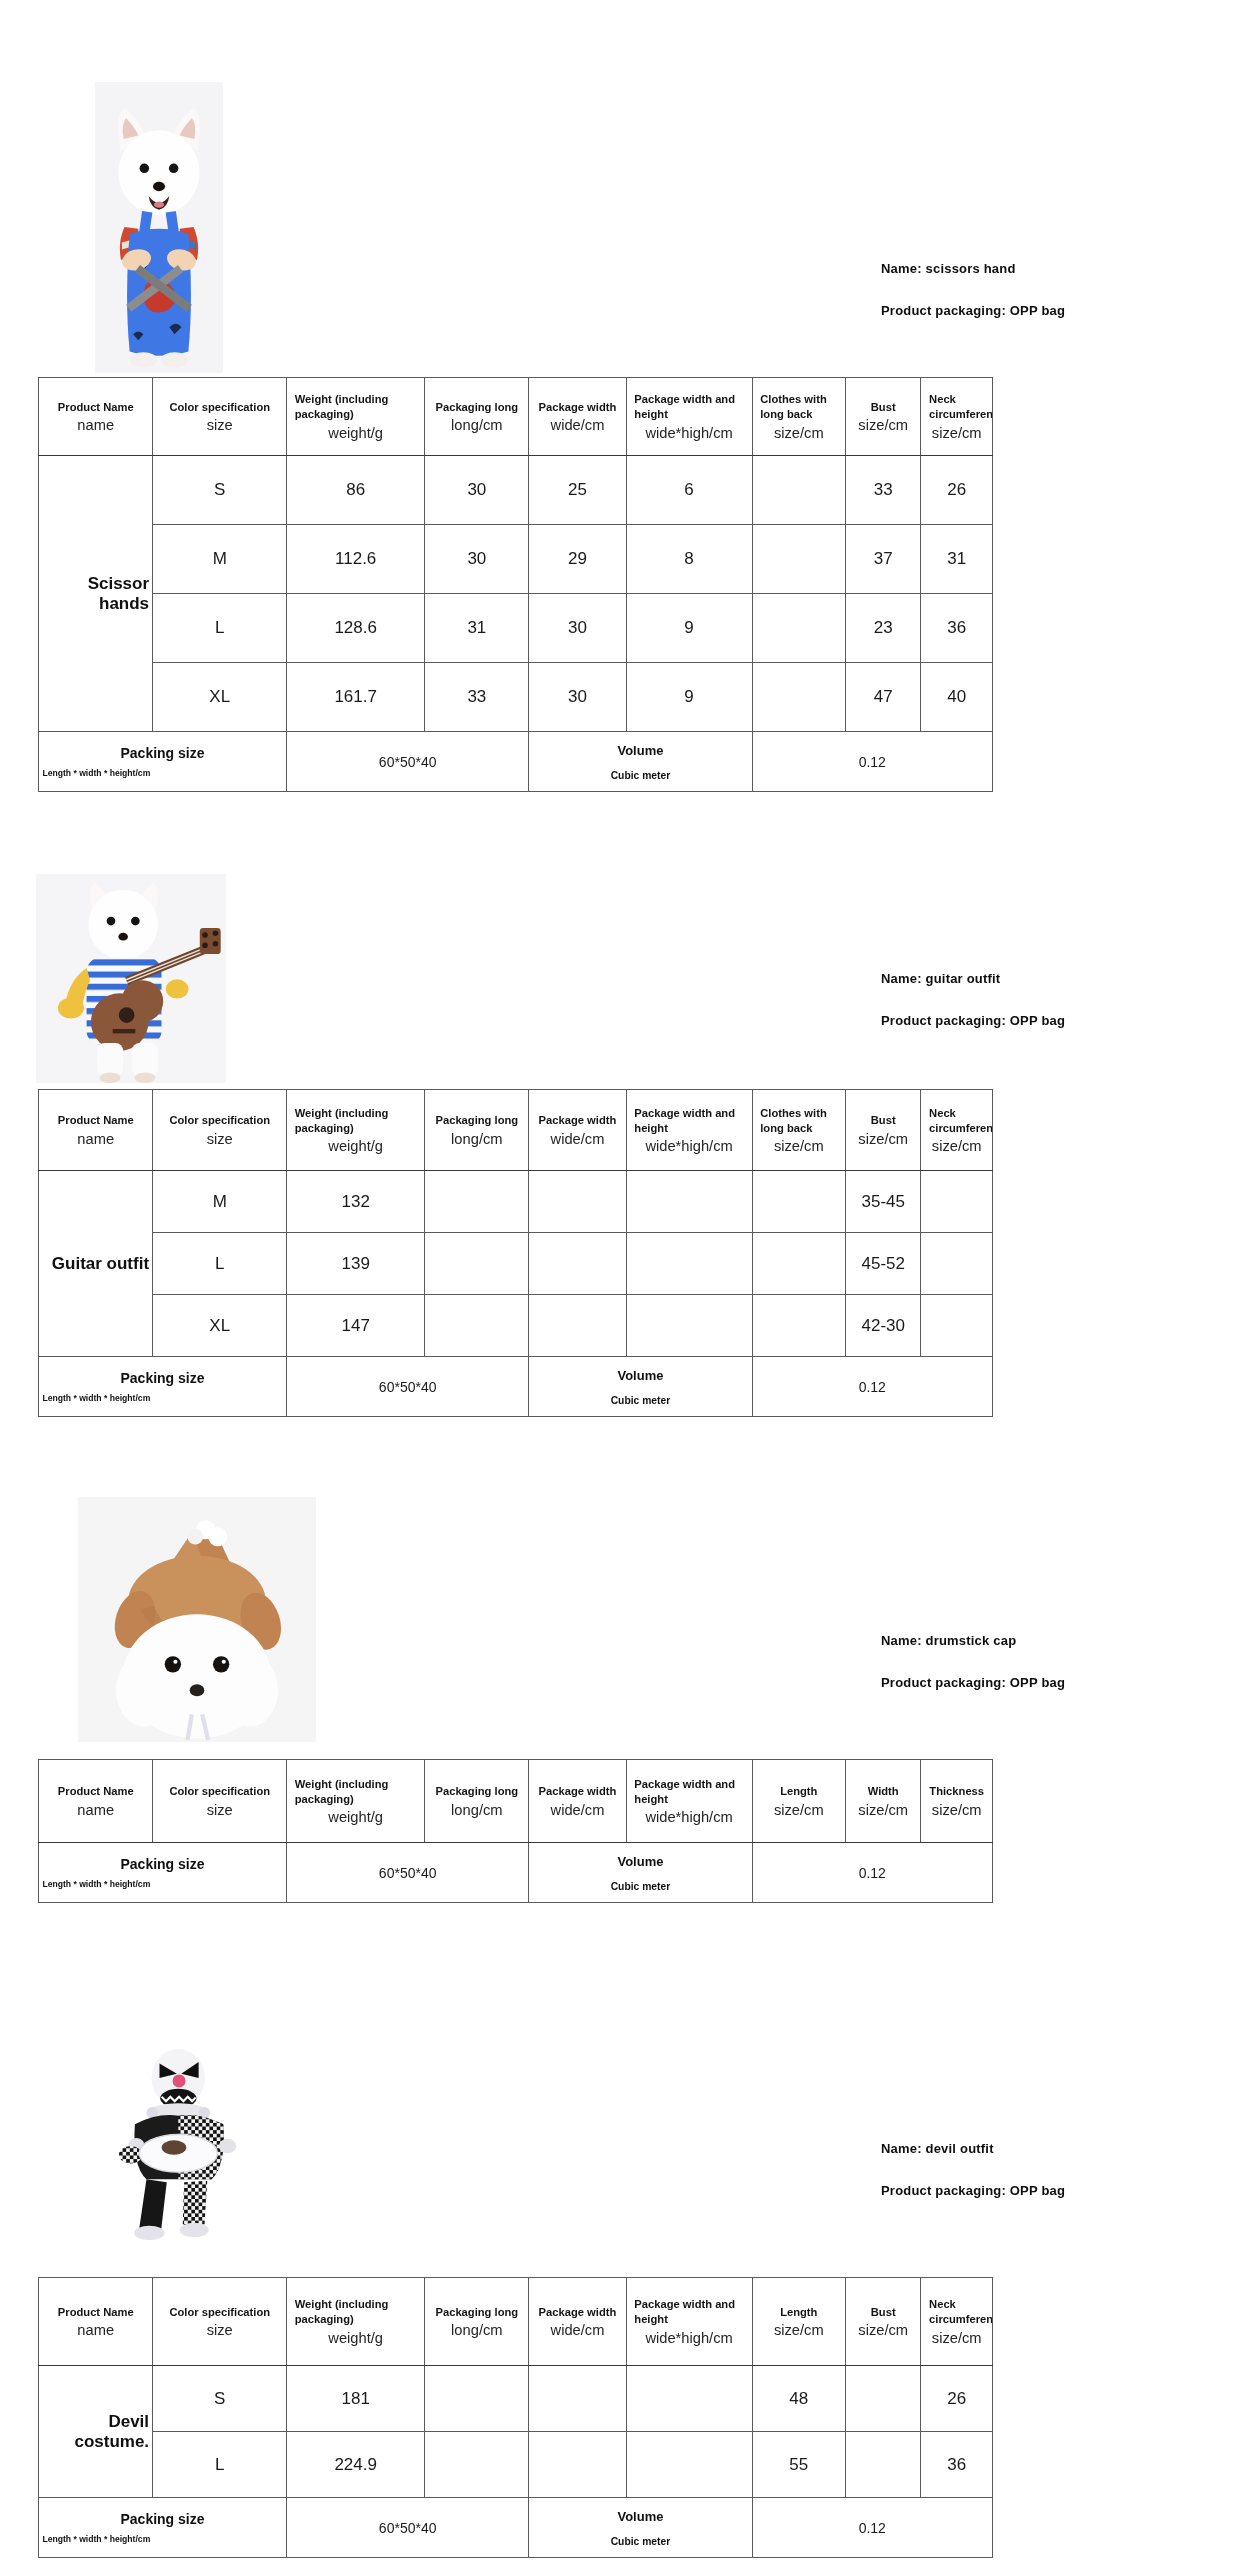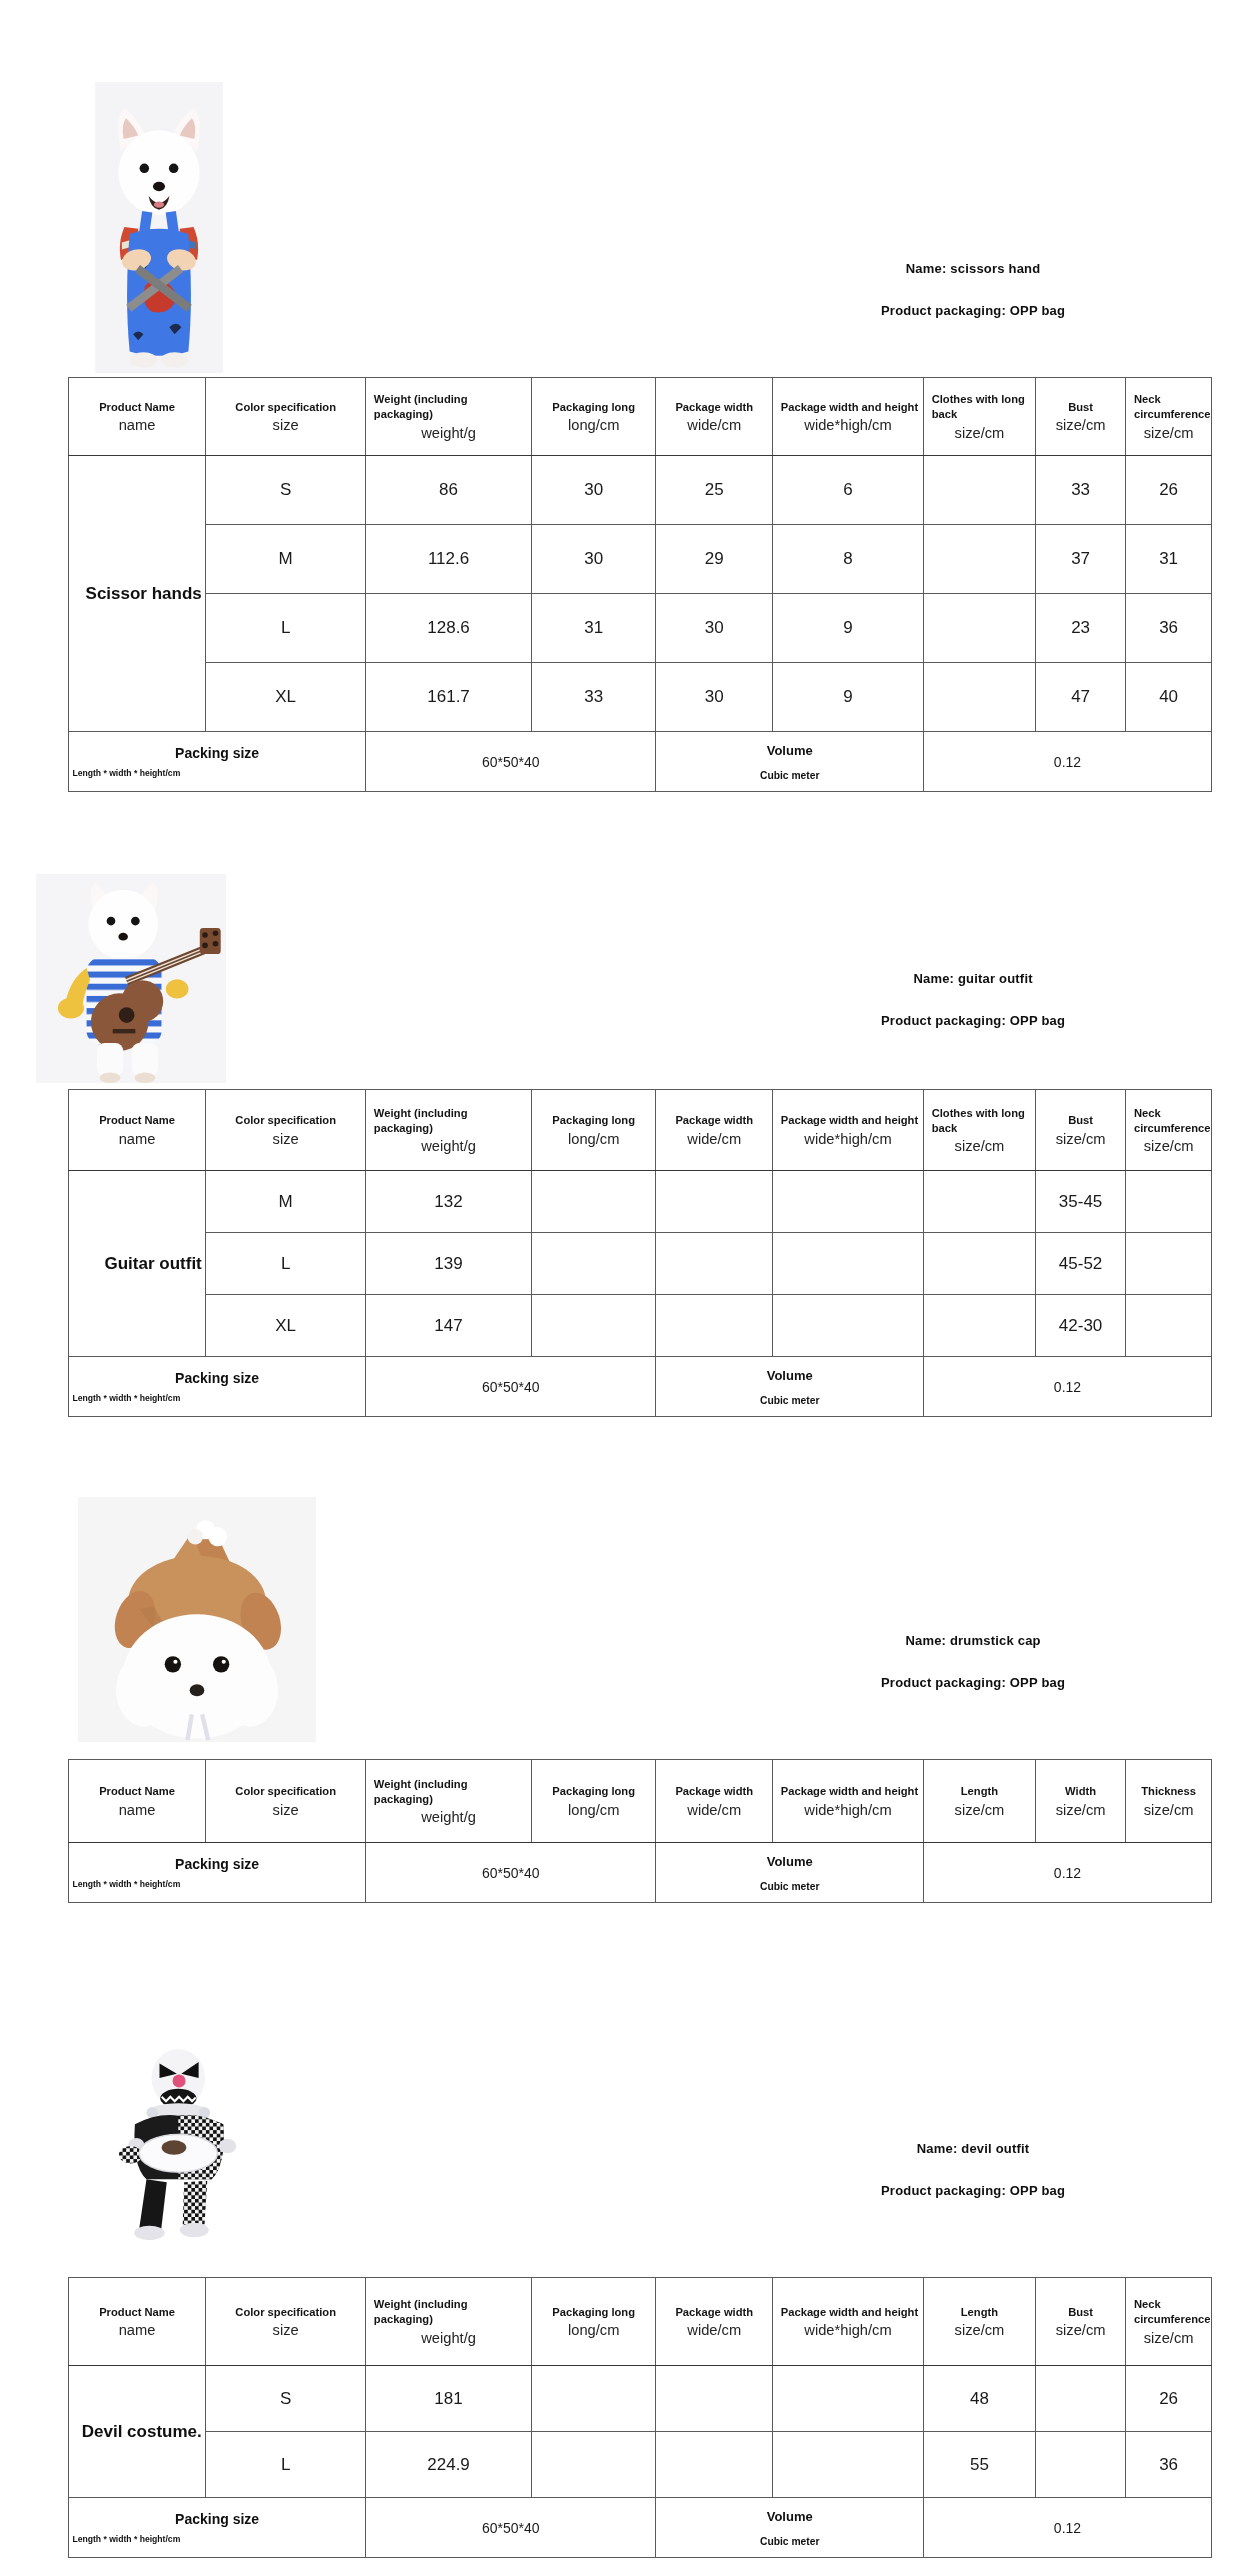--- a/index.html
+++ b/index.html
@@ -2,25 +2,25 @@
 <html style="font-size:14px"><head>
 <meta charset="utf-8">
 <style>
   html,body{margin:0;padding:0;background:#ffffff;}
   #canvas{position:relative;width:1246px;height:2576px;background:#ffffff;
           font-family:"Liberation Sans",sans-serif;overflow:hidden;}
 
   .photo{position:absolute;}
   .photo svg{display:block;width:100%;height:100%;}
 
-  .caption{position:absolute;text-align:center;}
+  .caption{position:absolute;}
   .cap-line{font-weight:700;font-size:13px;color:#0f0f0f;letter-spacing:0.2px;white-space:nowrap;}
   .cap-line + .cap-line{margin-top:27px;}
 
-  .tablebox{position:absolute;left:68px;width:1144px;}
+  .tablebox{position:absolute;left:38px;width:955px;}
   table.spec{width:100%;border-collapse:collapse;table-layout:fixed;
              border:1.7px solid #383838;background:#fff;}
   .spec th,.spec td{border:0.9px solid #5a5a5a;padding:1.7px 3.4px;vertical-align:middle;overflow:hidden;}
   .spec thead th{border-bottom:1.7px solid #383838;background:#fff;}
   .spec tbody tr.frow td{border-top:1.7px solid #383838;}
 
   .h-title{font-weight:700;font-size:11.2px;color:#141414;text-align:center;line-height:1.3;}
   .h-sub{font-size:14.7px;font-weight:400;color:#242424;text-align:center;margin-top:3px;}
   th.la .h-title{text-align:left;padding-left:4.3px;}
 

